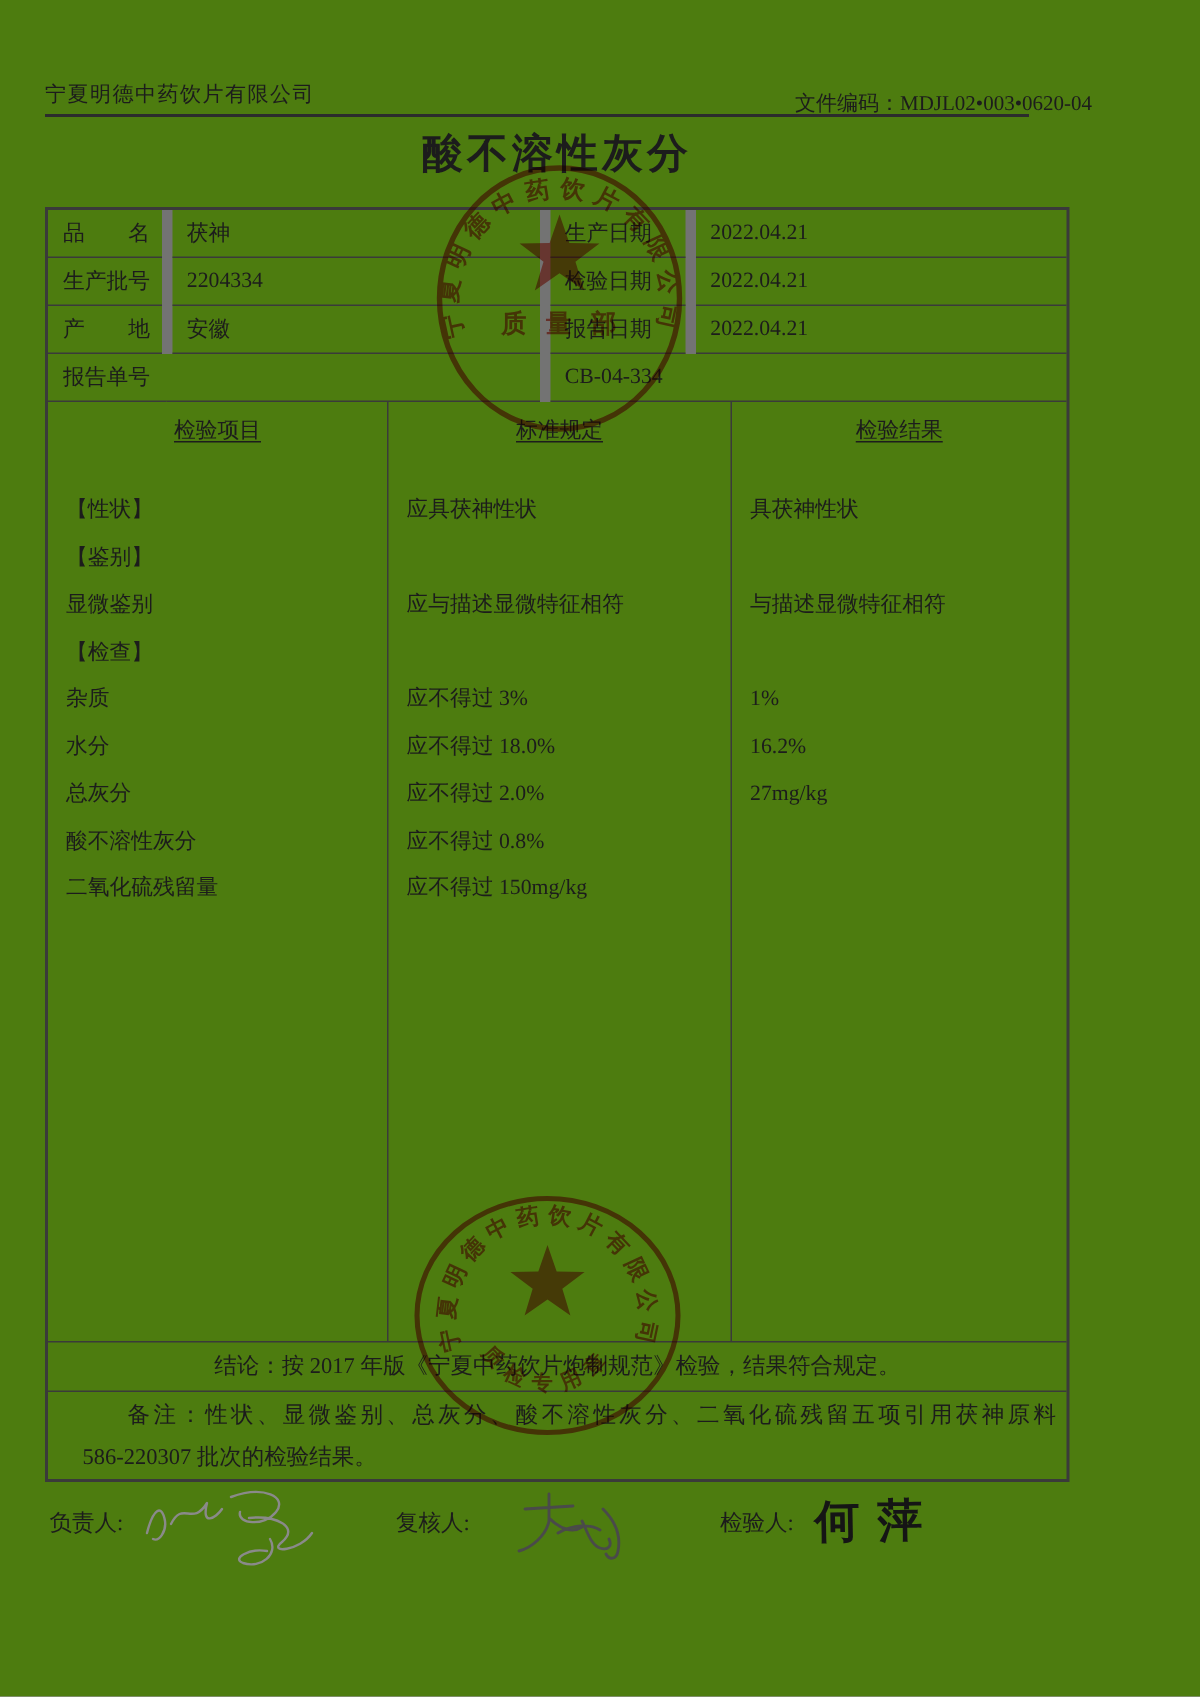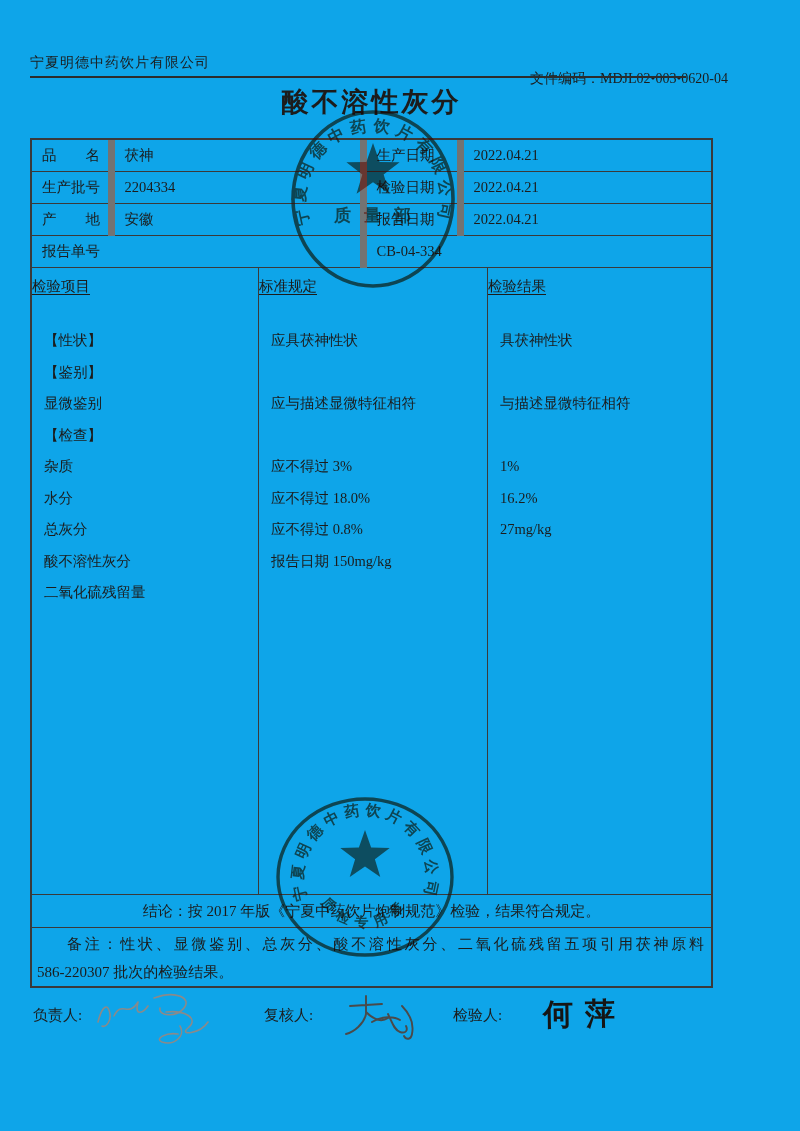--- a/index.html
+++ b/index.html
@@ -1,53 +1,53 @@
 <!DOCTYPE html>
 <html><head>
 <meta charset="utf-8">
 <style>
   * { margin:0; padding:0; box-sizing:border-box; }
   html,body { background:#888; }
   .page {
     position:relative; width:800px; height:1131px; margin:0 auto;
-    background:#0ea5e9; overflow:hidden;
+    background:#4d7c0f; overflow:hidden;
     font-family:"Liberation Serif","DejaVu Serif",serif;
     color:#1c1c1c;
   }
   .abs { position:absolute; }
 
   
   .company { left:30px; top:54px; font-size:14px; letter-spacing:1px; }
-  .filecode { right:72px; top:70px; font-size:14px; }
+  .filecode { right:72px; top:60px; font-size:14px; }
   .header-rule { left:30px; width:656px; top:76px; border-top:2px solid #2c2c2c; }
 
   
   .title { left:30px; top:84px; width:683px; text-align:center;
            font-size:27px; font-weight:bold; letter-spacing:3px; }
 
   
   .report { left:30px; top:138px; width:683px; height:850px;
             border:2px solid #3a3a3a; background:transparent; }
 
   table.info { width:100%; height:128px; border-collapse:collapse; table-layout:fixed; }
   table.info td { font-size:14.5px; border-bottom:1px solid #3a3a3a; padding:0 0 0 10px;
                   overflow:hidden; white-space:nowrap; }
   table.info td.bl { border-left:7px solid #737373; }
   table.info td.lab { }
 
   .items { display:grid; grid-template-columns:226px 229px 224px; height:626px; }
   .icol { overflow:hidden; }
   .icol + .icol { border-left:1px solid #3a3a3a; }
-  .ihead { height:57px; padding-top:9px; text-align:left; font-size:14.5px; }
+  .ihead { height:57px; padding-top:9px; text-align:center; font-size:14.5px; }
   .ihead span { text-decoration:underline; text-underline-offset:3px; }
   .iline { height:31.5px; line-height:31.5px; padding-left:12px; font-size:14.5px; white-space:nowrap; }
 
   .conclusion { height:33px; line-height:32px; border-top:1px solid #3a3a3a;
                 text-align:center; font-size:15px; }
-  .remark { height:61px; border-top:1px solid #3a3a3a; padding:2px 7px 0 5px; font-size:15px; }
+  .remark { height:61px; border-top:1px solid #3a3a3a; padding:2px 7px 0 23px; font-size:15px; }
   .remark .l1 { line-height:29px; text-indent:2em; text-align:justify; text-align-last:justify; }
   .remark .l2 { line-height:27px; }
 
   
   .sig-label { font-size:15px; top:1006px; }
   .inspector-name { left:543px; top:994px; font-size:30px; font-weight:bold;
                     letter-spacing:12px; transform:rotate(-1deg); color:#151515; }
   .squiggle { stroke-linecap:round; stroke-linejoin:round; fill:none; }
 
   
@@ -113,22 +113,23 @@
         <div class="iline">二氧化硫残留量</div>
       </div>
       <div class="icol">
         <div class="ihead"><span>标准规定</span></div>
         <div class="iline">应具茯神性状</div>
         <div class="iline"></div>
         <div class="iline">应与描述显微特征相符</div>
         <div class="iline"></div>
         <div class="iline">应不得过 3%</div>
         <div class="iline">应不得过 18.0%</div>
+        <div class="iline">应不得过 2.0%</div>
         <div class="iline">应不得过 0.8%</div>
-        <div class="iline">报告日期 150mg/kg</div>
+        <div class="iline">应不得过 150mg/kg</div>
       </div>
       <div class="icol">
         <div class="ihead"><span>检验结果</span></div>
         <div class="iline">具茯神性状</div>
         <div class="iline"></div>
         <div class="iline">与描述显微特征相符</div>
         <div class="iline"></div>
         <div class="iline">1%</div>
         <div class="iline">16.2%</div>
         <div class="iline">27mg/kg</div>
@@ -138,21 +139,21 @@
     <div class="conclusion">结论：按 2017 年版《宁夏中药饮片炮制规范》检验，结果符合规定。</div>
 
     <div class="remark">
       <div class="l1">备注：性状、显微鉴别、总灰分、酸不溶性灰分、二氧化硫残留五项引用茯神原料</div>
       <div class="l2">586-220307 批次的检验结果。</div>
     </div>
   </div>
 
   <div class="abs sig-label" style="left:33px">负责人:</div>
   <div class="abs sig-label" style="left:264px">复核人:</div>
-  <div class="abs sig-label" style="left:453px">检验人:</div>
+  <div class="abs sig-label" style="left:480px">检验人:</div>
 
   <svg class="abs" style="left:88px; top:988px" width="135" height="62" viewBox="0 0 135 62">
     <path class="squiggle" stroke="#8a8a8a" stroke-width="1.6" d="M10,34 C14,18 20,14 22,26 C23,33 18,40 14,38 M26,28 C34,12 40,30 50,14 C46,30 56,24 60,18"></path>
     <path class="squiggle" stroke="#8a8a8a" stroke-width="1.6" d="M66,10 C88,2 104,10 96,20 C88,30 70,28 72,20 M78,24 C96,22 112,30 100,40 C90,48 112,46 120,34 M92,38 C98,48 86,58 74,54 C66,51 78,44 90,46"></path>
   </svg>
 
   <svg class="abs" style="left:336px; top:992px" width="95" height="56" viewBox="0 0 95 56">
     <path class="squiggle" stroke="#4a4a4a" stroke-width="1.9" d="M14,14 L46,12 M30,4 L30,22 C28,32 18,40 10,42 M30,20 C38,28 46,30 52,26"></path>
     <path class="squiggle" stroke="#4a4a4a" stroke-width="1.9" d="M36,30 C46,24 58,24 64,28 M52,22 C56,30 58,38 64,40 C70,42 72,38 70,34 M66,14 C74,22 78,32 76,42 C75,48 70,48 68,44"></path>
   </svg>

